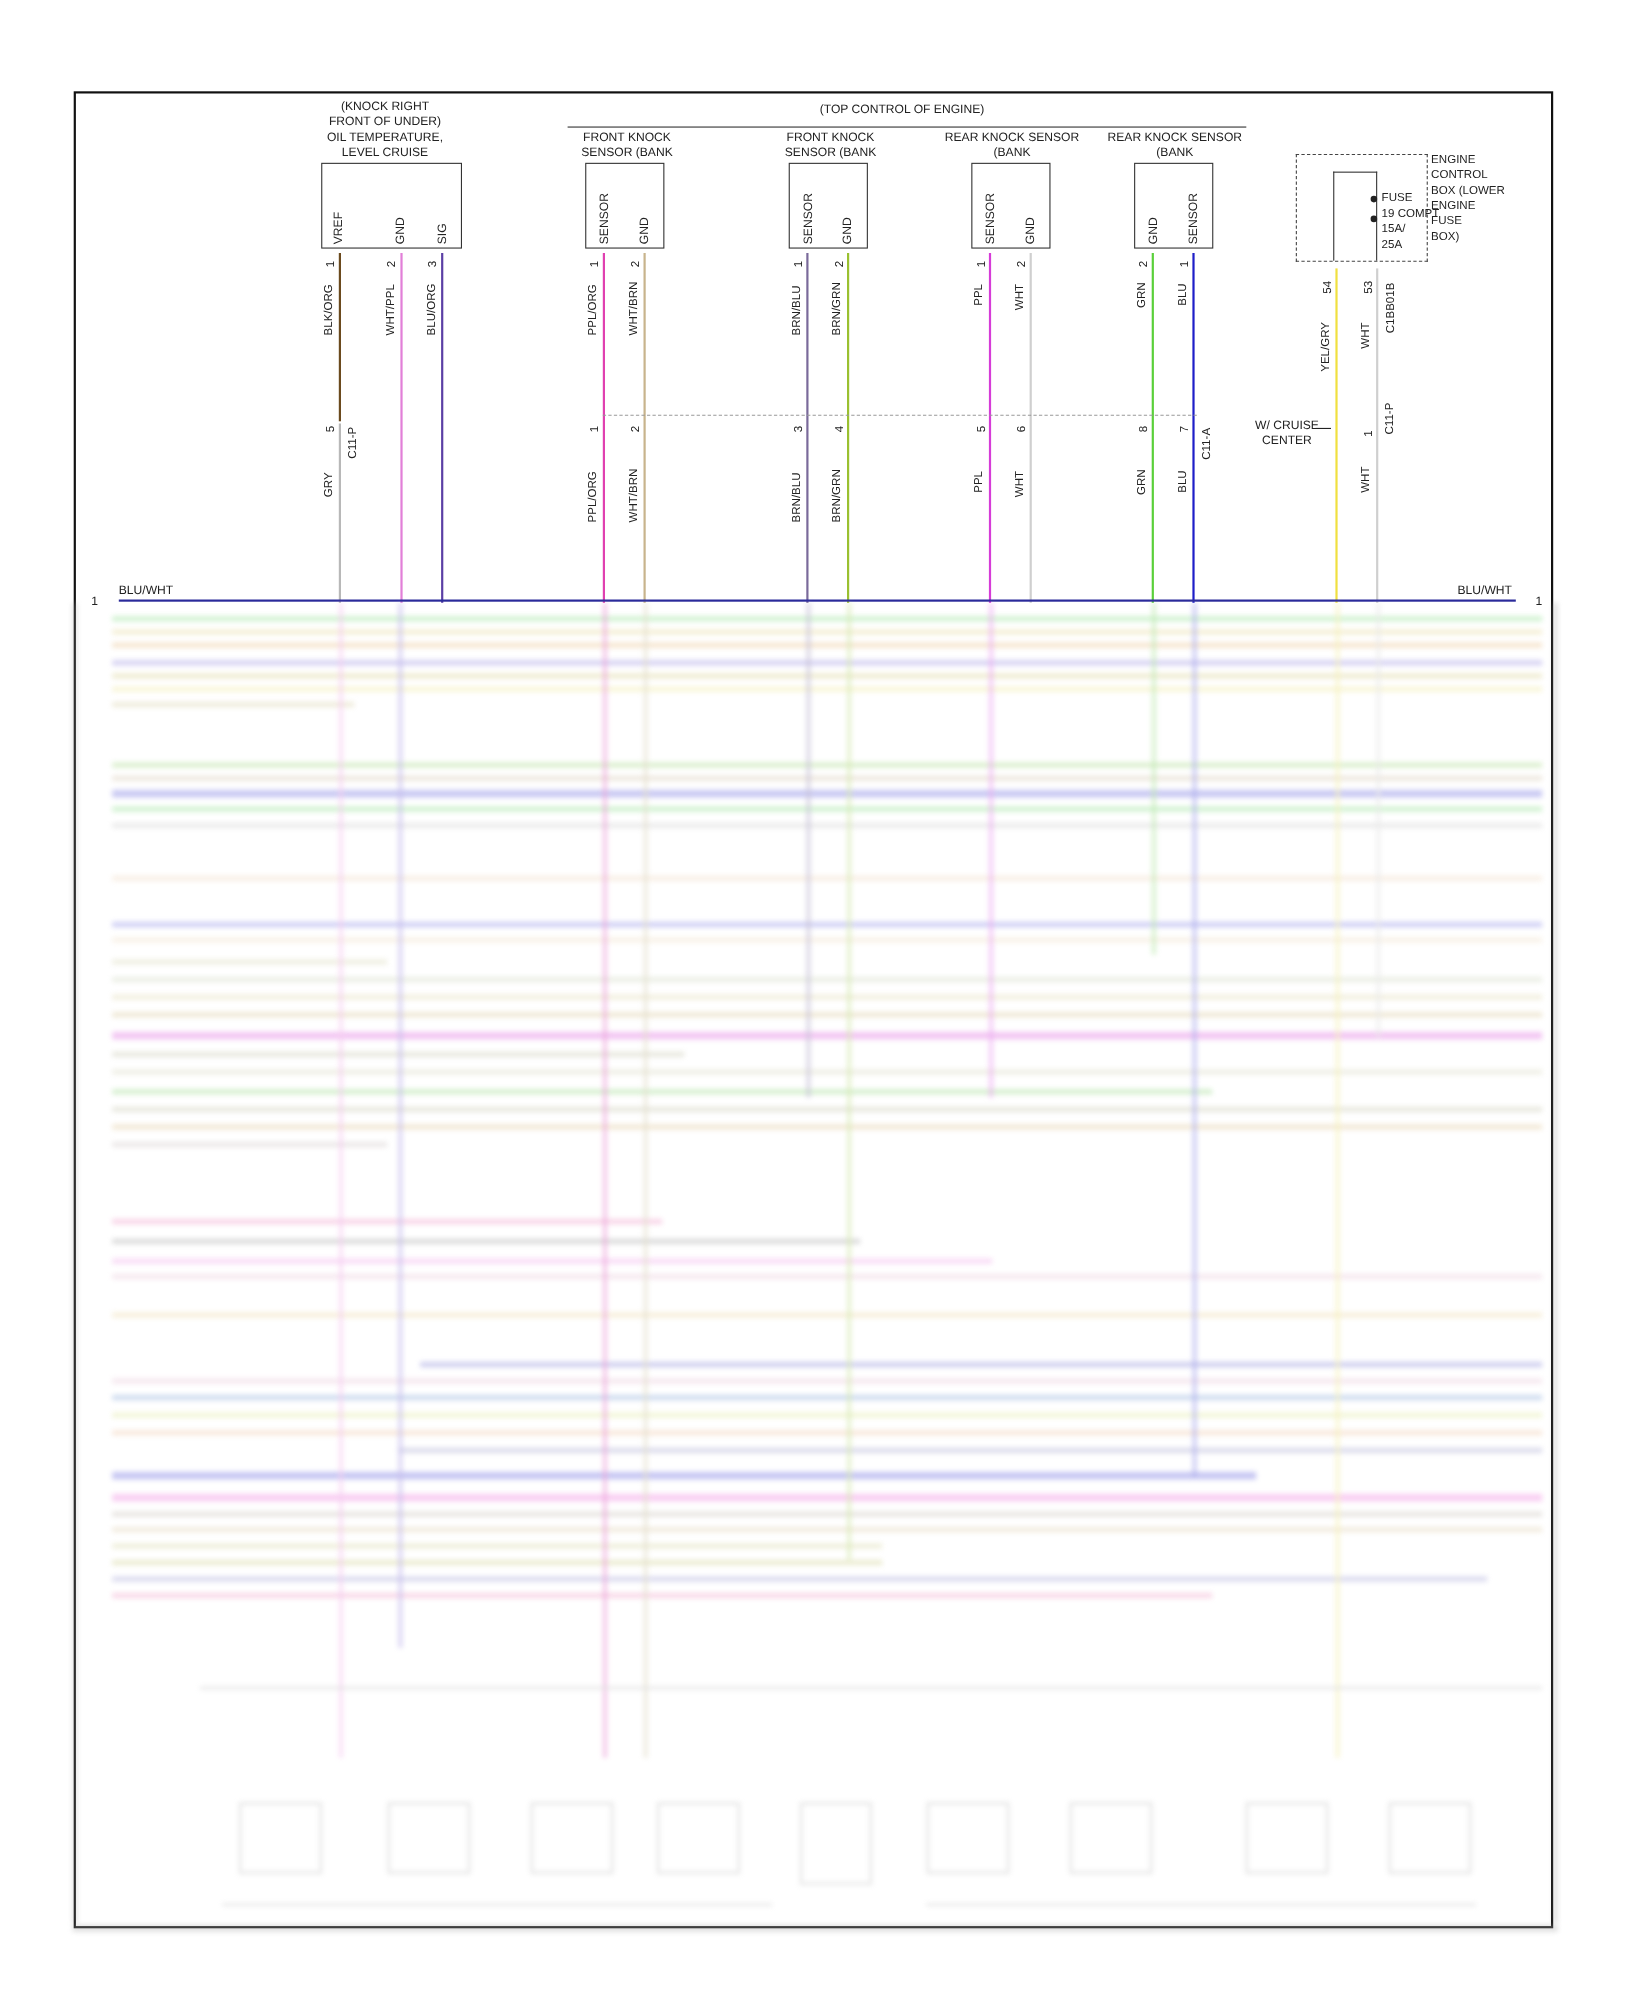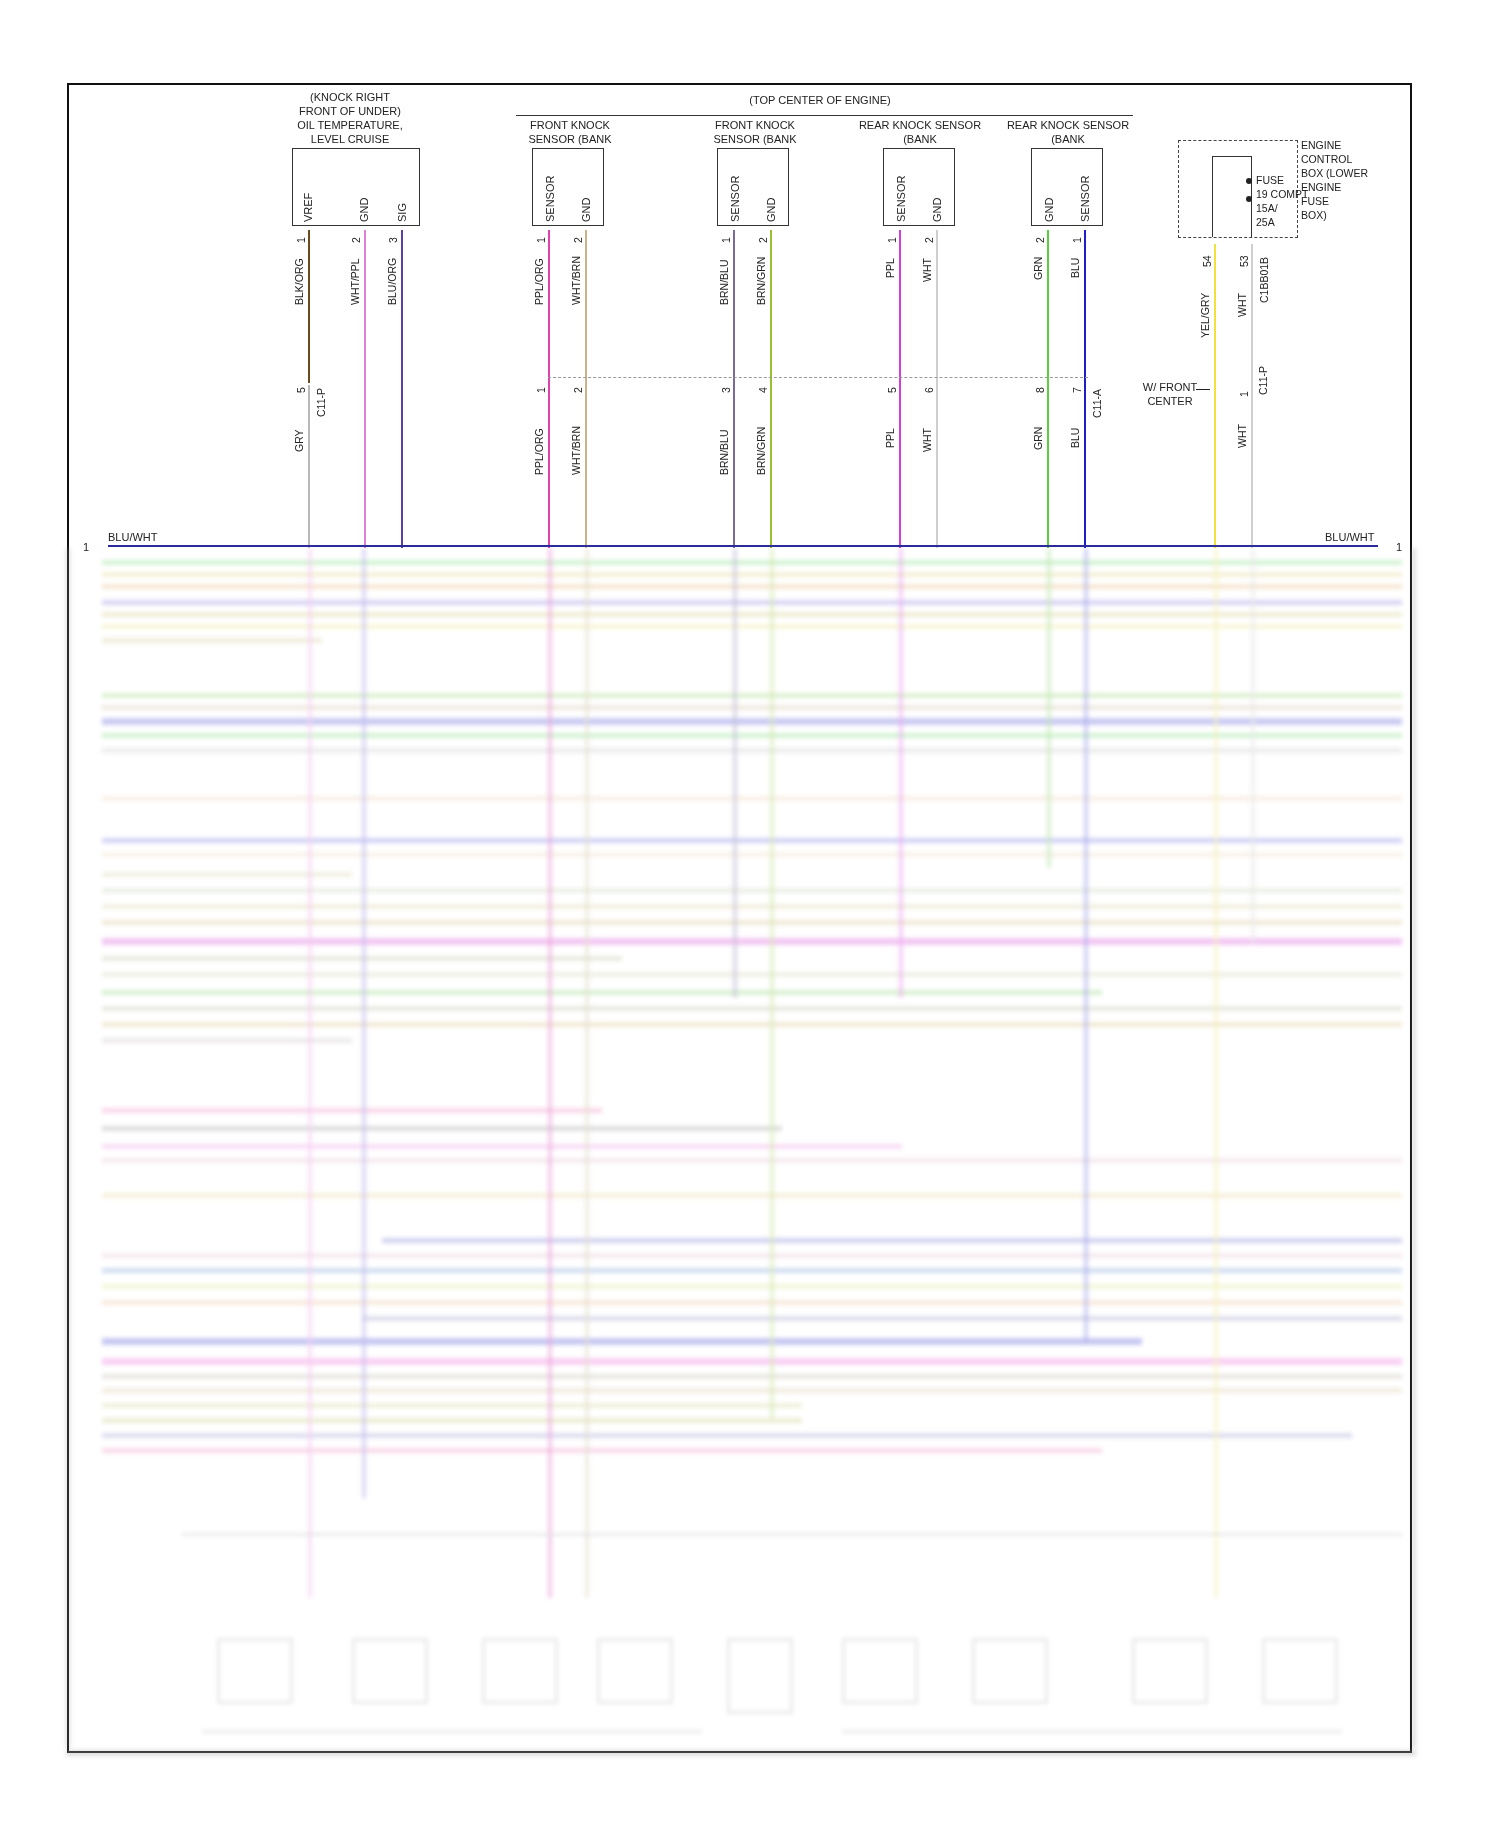--- a/index.html
+++ b/index.html
@@ -17,21 +17,21 @@
   .bv{position:absolute;width:4px;opacity:.6;}
   .blabel{position:absolute;width:50px;height:8px;background:#bbb;opacity:.55;}
   .brace{position:absolute;border-top:1.2px solid #333;height:0;}
   .jbox{position:absolute;border:1.5px dashed #444;box-sizing:border-box;}
 </style>
 </head>
 <body>
 
 <div class="frame"></div>
 
-<div class="lbl" style="left:740px;top:93px;width:160px;">(TOP CENTER OF ENGINE)</div>
+<div class="lbl" style="left:740px;top:93px;width:160px;">(TOP CONTROL OF ENGINE)</div>
 <div class="brace" style="left:516px;top:115px;width:617px;"></div>
 
 <div class="lbl" style="left:280px;top:90px;width:140px;">
   <div>(KNOCK RIGHT</div>
   <div>FRONT OF UNDER)</div>
   <div>OIL TEMPERATURE,</div>
   <div>LEVEL CRUISE</div>
 </div>
 <div class="box" style="left:292px;top:148px;width:128px;height:78px;"></div>
 <div class="pinname" style="left:302px;top:222px;">VREF</div>
@@ -154,21 +154,21 @@
 <div class="vtext" style="left:570px;top:475px;">WHT/BRN</div>
 <div class="vtext" style="left:718px;top:475px;">BRN/BLU</div>
 <div class="vtext" style="left:755px;top:475px;">BRN/GRN</div>
 <div class="vtext" style="left:884px;top:448px;">PPL</div>
 <div class="vtext" style="left:921px;top:452px;">WHT</div>
 <div class="vtext" style="left:1032px;top:450px;">GRN</div>
 <div class="vtext" style="left:1069px;top:448px;">BLU</div>
 <div class="vtext" style="left:1236px;top:448px;">WHT</div>
 
 <div class="lbl" style="left:1130px;top:380px;width:80px;">
-  <div>W/ FRONT</div>
+  <div>W/ CRUISE</div>
     <div>CENTER</div>
 </div>
 <div style="position:absolute;left:1196px;top:389px;width:14px;height:1px;background:#222;"></div>
 
 <div class="hwire" style="left:108px;top:545px;width:1270px;background:#2a2a9a;"></div>
 <div class="lbl" style="left:108px;top:530px;text-align:left;">BLU/WHT</div>
 <div class="lbl" style="left:1325px;top:530px;text-align:left;">BLU/WHT</div>
 <div class="lbl" style="left:83px;top:540px;">1</div>
 <div class="lbl" style="left:1396px;top:540px;">1</div>
 

